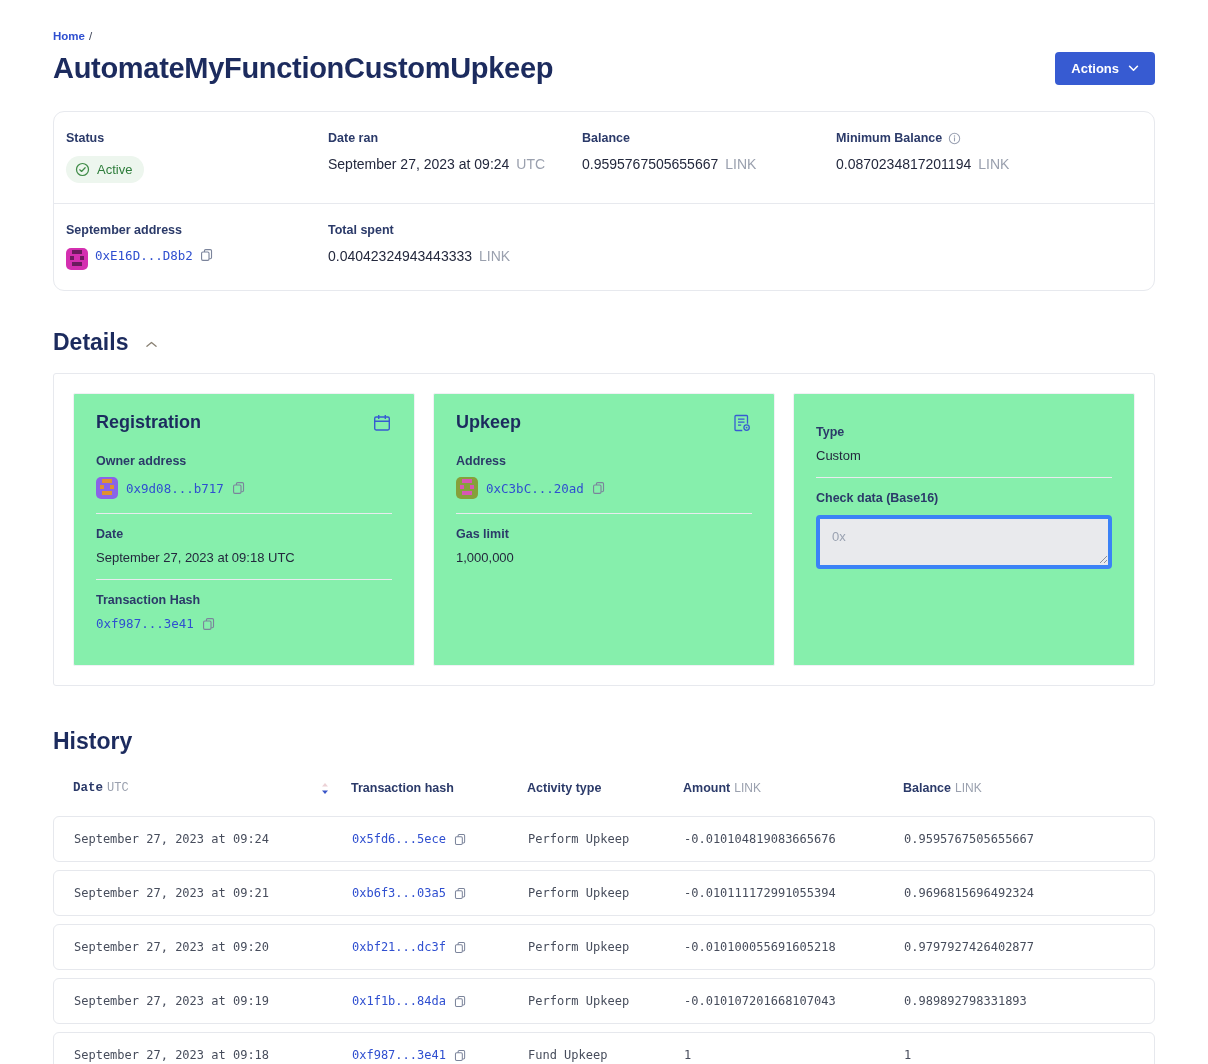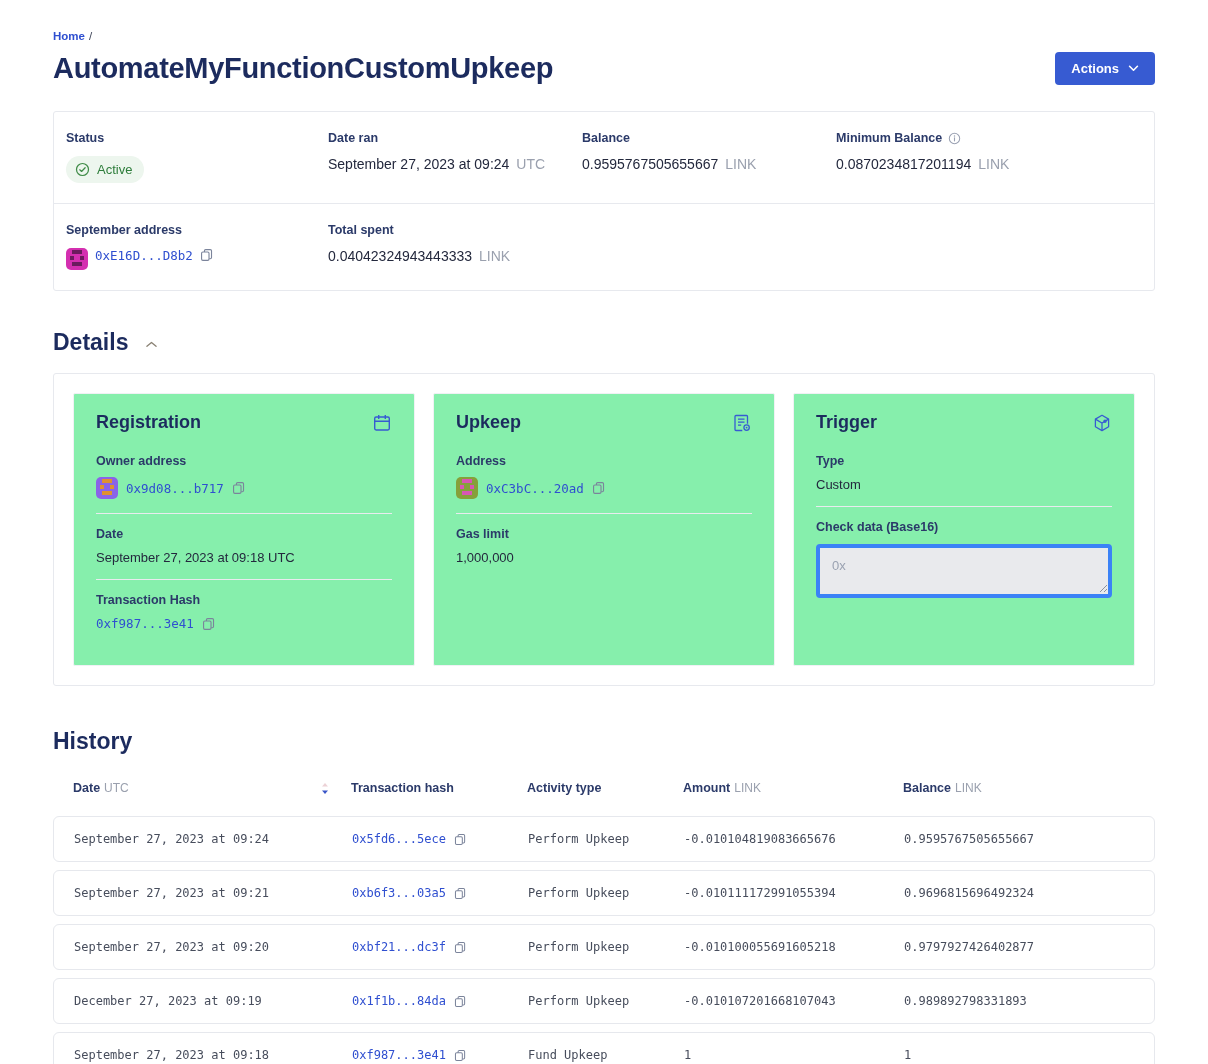--- a/index.html
+++ b/index.html
@@ -9,21 +9,21 @@
 
   
   .breadcrumb { font-size:11.5px; font-weight:bold; }
   .breadcrumb a { color:#2f4fd0; text-decoration:none; }
   .breadcrumb .sep { color:#3a4055; margin-left:4px; font-weight:normal; }
   .title-row { display:flex; justify-content:space-between; align-items:flex-end; margin-top:8px; }
   h1 { font-size:29px; letter-spacing:-0.3px; color:#1c2b5e; font-weight:bold; }
   .actions-btn { display:flex; align-items:center; gap:9px; background:#375BD2; color:#fff; border:none; border-radius:4px; font-family:inherit; font-size:13px; font-weight:bold; padding:9px 16px; cursor:pointer; margin-top:2px; }
 
   
-  .summary-card { margin-top:26px; border:1px solid #e7e9ee; border-radius:3px; background:#fff; }
+  .summary-card { margin-top:26px; border:1px solid #e7e9ee; border-radius:11px; background:#fff; }
   .sum-grid { display:grid; grid-template-columns:262px 254px 254px 1fr; padding:19px 0 20px 12px; }
   .sum-grid.row2 { border-top:1px solid #e7e9ee; }
   .field-label { font-size:12.5px; font-weight:bold; color:#2b3a69; display:flex; align-items:center; gap:6px; }
   .field-value { margin-top:11px; font-size:14px; color:#23283d; display:flex; gap:7px; }
   .unit { color:#9aa0ae; }
   .badge-active { display:inline-flex; align-items:center; gap:7px; background:#edf6ee; color:#2e7d3b; border-radius:14px; font-size:13px; padding:6px 12px 6px 9px; }
   .addr-link { color:#2f4fd0; text-decoration:none; font-family:"DejaVu Sans Mono", monospace; font-size:12.5px; }
   .copy-btn { background:none; border:none; cursor:pointer; display:inline-flex; padding:0; }
 
   
@@ -51,21 +51,21 @@
   .mono-dim { font-family:"DejaVu Sans Mono", monospace; font-size:12.5px; color:#5a6070; }
   .checkdata-wrap { position:relative; margin-top:10px; }
   .checkdata { width:100%; height:54px; background:#e9eaed; border:4px solid #3b82f6; border-radius:4px; padding:10px 12px; font-family:"Liberation Sans", sans-serif; font-size:13px; color:#3a3f4d; resize:none; }
   .checkdata::placeholder { color:#9aa2b1; }
   .resize-corner { position:absolute; right:4px; bottom:5px; pointer-events:none; }
 
   
   .tbl-header { margin-top:26px; display:grid; grid-template-columns:278px 176px 156px 220px 1fr; padding-left:20px; align-items:center; }
   .col-h { font-size:12.5px; font-weight:bold; color:#2b3a69; }
   .col-h .unit { font-weight:normal; font-size:12px; margin-left:4px; }
-  .date-col-h { display:flex; align-items:center; justify-content:space-between; padding-right:22px; }
+  .date-col-h { display:flex; align-items:center; justify-content:space-between; padding-right:22px;font-family:Liberation Mono, monospace; }
   .sort-btn { background:none; border:none; cursor:pointer; display:inline-flex; padding:0; }
   .tbl-rows { margin-top:21px; }
   .t-row { display:grid; grid-template-columns:278px 176px 156px 220px 1fr; align-items:center; min-height:46px; border:1px solid #e6e8ed; border-radius:6px; margin-bottom:8px; padding-left:20px; background:#fff; }
   .t-cell { font-family:"DejaVu Sans Mono", monospace; font-size:12px; color:#474d5c; }
   .t-cell.tx { display:flex; align-items:center; gap:8px; }
   .t-row:last-child { margin-bottom:0; }
 </style>
 </head>
 <body>
 
@@ -254,30 +254,20 @@
       </div>
       <div class="inner-field">
         <div class="f-label">Gas limit</div>
         <div class="f-value">
             <span>1,000,000</span>
           </div>
       </div>
     </div>
 
     <div class="inner-card">
-      <div class="inner-head">
-        <span class="inner-title">Trigger</span>
-        <span style="display:inline-flex;">
-          <svg width="20" height="20" viewBox="0 0 20 20" stroke="#375BD2" fill="none" stroke-width="1.25">
-              <path d="M10 2.3l6.6 3.8v7.6L10 17.6l-6.6-3.9V6.1z" stroke-linejoin="round"></path>
-              <path d="M3.4 6.1L10 10l6.6-3.9M10 10v7.6"></path>
-              <circle cx="13" cy="8.2" r="1.1"></circle>
-            </svg>
-        </span>
-      </div>
       <div class="inner-field">
         <div class="f-label">Type</div>
         <div class="f-value">
             <span>Custom</span>
           </div>
       </div>
       <div class="inner-field">
         <div class="f-label">Check data (Base16)</div>
         <div class="checkdata-wrap">
           <textarea class="checkdata" disabled="" placeholder="0x" style=""></textarea>
@@ -354,21 +344,21 @@
               <path d="M4.8 4.3V3a1.3 1.3 0 0 1 1.3-1.3h5a1.3 1.3 0 0 1 1.3 1.3v7.2a1.3 1.3 0 0 1-1.3 1.3h-1.2" fill="none" stroke="#7b849b" stroke-width="1.2"></path>
             </svg>
         </button>
       </div>
       <div class="t-cell">Perform Upkeep</div>
       <div class="t-cell">-0.010100055691605218</div>
       <div class="t-cell">0.9797927426402877</div>
     </div>
 
     <div class="t-row">
-      <div class="t-cell">December 27, 2023 at 09:19</div>
+      <div class="t-cell">September 27, 2023 at 09:19</div>
       <div class="t-cell tx">
         <a href="#" class="addr-link" style="font-size:12px;">0x1f1b...84da</a>
         <button class="copy-btn">
           <svg width="12" height="13" viewBox="0 0 14 15">
               <rect x="1.7" y="4.3" width="8" height="9" rx="1.4" fill="none" stroke="#7b849b" stroke-width="1.2"></rect>
               <path d="M4.8 4.3V3a1.3 1.3 0 0 1 1.3-1.3h5a1.3 1.3 0 0 1 1.3 1.3v7.2a1.3 1.3 0 0 1-1.3 1.3h-1.2" fill="none" stroke="#7b849b" stroke-width="1.2"></path>
             </svg>
         </button>
       </div>
       <div class="t-cell">Perform Upkeep</div>

